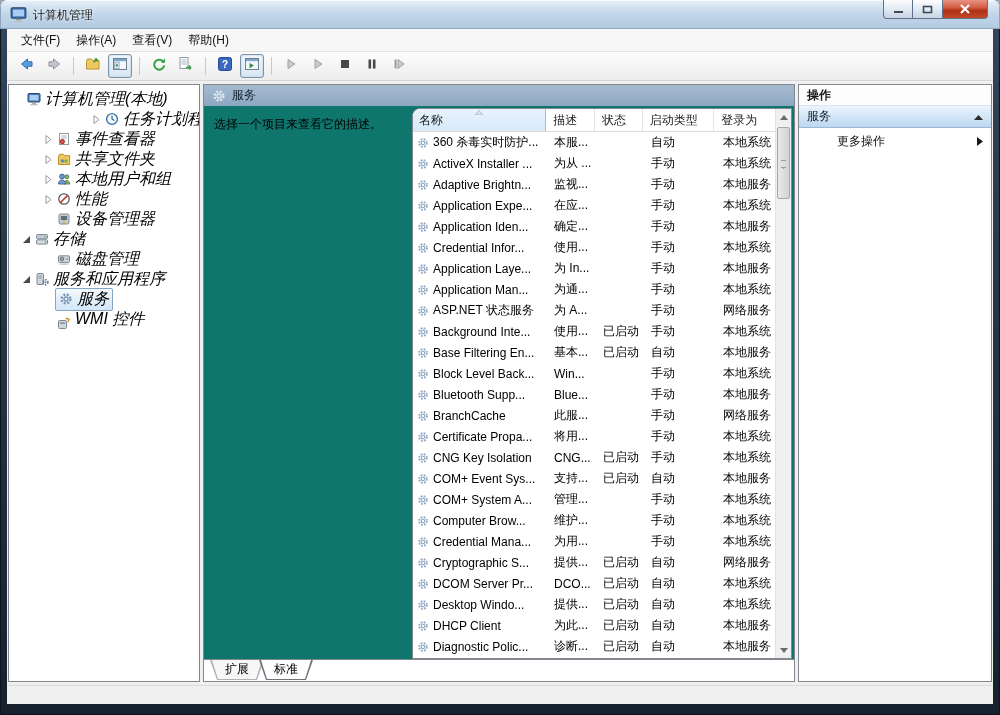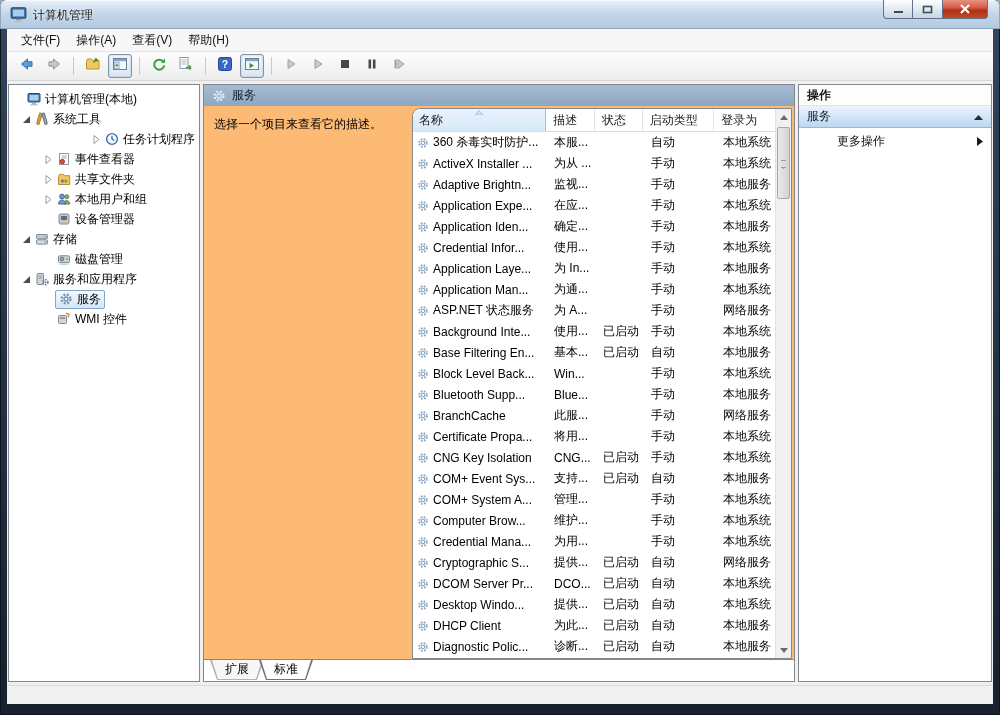--- a/index.html
+++ b/index.html
@@ -21,29 +21,29 @@
   .toolbar{position:absolute;left:0;top:23px;width:100%;height:29px;background:linear-gradient(#fdfdfd,#ededed);border-bottom:1px solid #d7d7d7;display:flex;align-items:center;padding-left:8px;gap:3px;}
   .tool-btn{width:24px;height:24px;display:flex;align-items:center;justify-content:center;border:1px solid transparent;border-radius:3px;}
   .tool-btn.pressed{border-color:#7d93a8;background:linear-gradient(#f2f8fd,#d8e6f2);box-shadow:inset 0 0 2px #aebfd0;}
   .tool-sep{width:1px;height:18px;background:#c9c9c9;margin:0 4px;}
   
   .pane{position:absolute;top:55px;height:598px;background:#fff;border:1px solid #828790;}
   #tree-pane{left:1px;width:192px;overflow:hidden;}
   #center-pane{left:196px;width:592px;}
   #action-pane{left:791px;width:194px;}
   
-  .tree-row{display:flex;align-items:center;height:20px;font-size:12px;color:#000;white-space:nowrap;}
+  .tree-row{display:flex;align-items:center;height:20px;font-size:16px;color:#000;white-space:nowrap;font-style:italic;}
   .tree-exp{width:14px;display:flex;justify-content:center;flex:none;}
   .tree-ico{width:17px;display:flex;justify-content:center;flex:none;margin-right:3px;}
   .tree-sel{display:flex;align-items:center;background:linear-gradient(#f4f9fd,#d3e6f8);border:1px solid #84a7c7;border-radius:2px;padding:0 3px 0 0;}
   .tree-sel .tree-ico{margin-left:1px;}
   #tree-list{padding-top:4px;}
   
   .center-header{position:absolute;left:0;top:0;width:100%;height:21px;background:linear-gradient(#a6bbd0,#8da7c1);display:flex;align-items:center;padding-left:8px;gap:6px;font-size:12px;color:#101c29;}
-  .center-body{position:absolute;left:0;top:21px;right:0;bottom:0;background:#fdba74;text-decoration:underline;}
+  .center-body{position:absolute;left:0;top:21px;right:0;bottom:0;background:#0f766e;text-decoration:underline;}
   .hint{position:absolute;left:10px;top:10px;font-size:12px;color:#000;}
   .list-panel{position:absolute;left:208px;top:2px;right:2px;bottom:22px;border:1px solid #828790;border-radius:8px 0 0 0;background:#fff;overflow:hidden;}
   .lp-header{display:flex;height:23px;border-bottom:1px solid #dcdcdc;margin-right:16px;font-size:12px;color:#1a1a1a;align-items:center;}
   .lp-header .hc{height:100%;display:flex;align-items:center;padding-left:7px;border-right:1px solid #e4e4e4;position:relative;}
   .hc.c-name{background:linear-gradient(#e9f3fc,#d6e9f9);border-right:1px solid #9dc0de;padding-left:6px;}
   .sortglyph{position:absolute;top:1px;left:50%;margin-left:-5px;}
   .c-name{width:134px;}.c-desc{width:49px;}.c-status{width:48px;}.c-startup{width:72px;}.c-logon{width:61px;border-right:none!important;}
   .rows{position:absolute;left:0;top:23px;right:16px;bottom:0;overflow:hidden;}
   .svc-row{display:flex;height:21px;align-items:center;font-size:12px;color:#000;}
   .svc-row .cell{padding-left:7px;white-space:nowrap;overflow:hidden;flex:none;}
@@ -209,156 +209,156 @@
                 <svg width="14" height="14" viewBox="0 0 14 14">
                   <rect x="1" y="1.5" width="12" height="8.5" rx="1" fill="#4a7ab5" stroke="#274a73"></rect>
                   <rect x="2.5" y="3" width="9" height="5.5" fill="#a8cdf0"></rect>
                   <rect x="5" y="10.5" width="4" height="1.2" fill="#8e959c"></rect>
                   <rect x="3.5" y="12" width="7" height="1.4" fill="#b9bfc6"></rect>
                 </svg>
               </span>
               <span>计算机管理(本地)</span>
             </span>
           </div>
+          <div class="tree-row" style="padding-left: 32px; margin-left: 48px;">
+            <span class="tree-exp">
+              <svg width="9" height="11" viewBox="0 0 9 11">
+                <path d="M2 1.5v8l5-4z" fill="#fff" stroke="#9a9a9a"></path>
+              </svg>
+            </span>
+            <span style="display: flex; align-items: center;">
+              <span class="tree-ico">
+                <svg width="14" height="14" viewBox="0 0 14 14">
+                  <circle cx="7" cy="7" r="5.4" fill="#f4fbff" stroke="#3a72ad" stroke-width="1.4"></circle>
+                  <path d="M7 3.8V7l2.3 1.5" stroke="#2d5f94" stroke-width="1.2" fill="none"></path>
+                </svg>
+              </span>
+              <span>任务计划程序</span>
+            </span>
+          </div>
+          <div class="tree-row" style="padding-left: 32px;">
+            <span class="tree-exp">
+              <svg width="9" height="11" viewBox="0 0 9 11">
+                <path d="M2 1.5v8l5-4z" fill="#fff" stroke="#9a9a9a"></path>
+              </svg>
+            </span>
+            <span style="display: flex; align-items: center;">
+              <span class="tree-ico">
+                <svg width="14" height="14" viewBox="0 0 14 14">
+                  <rect x="2.5" y="1.5" width="9" height="11" fill="#fdfdfd" stroke="#8d9aa7"></rect>
+                  <line x1="4.5" y1="4" x2="9.5" y2="4" stroke="#9db0c2"></line>
+                  <line x1="4.5" y1="6" x2="9.5" y2="6" stroke="#9db0c2"></line>
+                  <circle cx="5.3" cy="9.6" r="2.2" fill="#d94f43" stroke="#a03128"></circle>
+                </svg>
+              </span>
+              <span>事件查看器</span>
+            </span>
+          </div>
+          <div class="tree-row" style="padding-left: 32px;">
+            <span class="tree-exp">
+              <svg width="9" height="11" viewBox="0 0 9 11">
+                <path d="M2 1.5v8l5-4z" fill="#fff" stroke="#9a9a9a"></path>
+              </svg>
+            </span>
+            <span style="display: flex; align-items: center;">
+              <span class="tree-ico">
+                <svg width="14" height="14" viewBox="0 0 14 14">
+                  <path d="M1.5 4.5l1-2.2h4l1 1.4h5.2v8.8H1.5z" fill="#f0c75e" stroke="#b98f2f"></path>
+                  <circle cx="5.4" cy="9" r="1.7" fill="#5b87c5"></circle>
+                  <circle cx="8.9" cy="9" r="1.7" fill="#74a95c"></circle>
+                </svg>
+              </span>
+              <span>共享文件夹</span>
+            </span>
+          </div>
+          <div class="tree-row" style="padding-left: 32px;">
+            <span class="tree-exp">
+              <svg width="9" height="11" viewBox="0 0 9 11">
+                <path d="M2 1.5v8l5-4z" fill="#fff" stroke="#9a9a9a"></path>
+              </svg>
+            </span>
+            <span style="display: flex; align-items: center;">
+              <span class="tree-ico">
+                <svg width="14" height="14" viewBox="0 0 14 14">
+                  <circle cx="9.8" cy="4.8" r="2" fill="#87b06a" stroke="#5d8245"></circle>
+                  <path d="M6.8 12c.2-2.3 1.5-3.4 3-3.4 1.6 0 2.8 1.2 3 3.4z" fill="#87b06a" stroke="#5d8245"></path>
+                  <circle cx="5" cy="4.5" r="2.4" fill="#6f99cc" stroke="#46689a"></circle>
+                  <path d="M1.5 12c0-2.6 1.6-4 3.5-4s3.5 1.4 3.5 4z" fill="#6f99cc" stroke="#46689a"></path>
+                </svg>
+              </span>
+              <span>本地用户和组</span>
+            </span>
+          </div>
+          <div class="tree-row" style="padding-left: 32px;">
+            <span class="tree-exp">
+              <svg width="9" height="11" viewBox="0 0 9 11">
+                <path d="M2 1.5v8l5-4z" fill="#fff" stroke="#9a9a9a"></path>
+              </svg>
+            </span>
+            <span style="display: flex; align-items: center;">
+              <span class="tree-ico">
+                <svg width="14" height="14" viewBox="0 0 14 14">
+                  <circle cx="7" cy="7" r="5.2" fill="#fff" stroke="#5a5a5a" stroke-width="1.3"></circle>
+                  <line x1="3.5" y1="10.5" x2="10.5" y2="3.5" stroke="#c0392b" stroke-width="1.7"></line>
+                </svg>
+              </span>
+              <span>性能</span>
+            </span>
+          </div>
+          <div class="tree-row" style="padding-left: 32px;">
+            <span class="tree-exp"></span>
+            <span style="display: flex; align-items: center;">
+              <span class="tree-ico">
+                <svg width="14" height="14" viewBox="0 0 14 14">
+                  <rect x="2" y="2" width="10" height="10" rx="1.5" fill="#c3cad2" stroke="#7e8994"></rect>
+                  <rect x="4" y="4" width="6" height="4" fill="#5b6b7a"></rect>
+                  <circle cx="7" cy="10" r="1.2" fill="#e0b63f"></circle>
+                </svg>
+              </span>
+              <span>设备管理器</span>
+            </span>
+          </div>
           <div class="tree-row" style="padding-left: 10px;">
             <span class="tree-exp">
               <svg width="10" height="10" viewBox="0 0 10 10">
                 <path d="M9 2v7H2z" fill="#4b4b4b"></path>
               </svg>
             </span>
             <span style="display: flex; align-items: center;">
               <span class="tree-ico">
                 <svg width="14" height="14" viewBox="0 0 14 14">
-                  <rect x="3" y="1" width="2.6" height="11.5" rx="1" fill="#d9a43c" stroke="#a77c24" transform="rotate(16 4.3 7)"></rect>
-                  <rect x="8.4" y="1" width="2.6" height="11.5" rx="1" fill="#96a3b1" stroke="#67747f" transform="rotate(-16 9.7 7)"></rect>
-                </svg>
-              </span>
-              <span>系统工具</span>
-            </span>
-          </div>
-          <div class="tree-row" style="padding-left: 32px; margin-left: 48px;">
-            <span class="tree-exp">
-              <svg width="9" height="11" viewBox="0 0 9 11">
-                <path d="M2 1.5v8l5-4z" fill="#fff" stroke="#9a9a9a"></path>
-              </svg>
-            </span>
-            <span style="display: flex; align-items: center;">
-              <span class="tree-ico">
-                <svg width="14" height="14" viewBox="0 0 14 14">
-                  <circle cx="7" cy="7" r="5.4" fill="#f4fbff" stroke="#3a72ad" stroke-width="1.4"></circle>
-                  <path d="M7 3.8V7l2.3 1.5" stroke="#2d5f94" stroke-width="1.2" fill="none"></path>
-                </svg>
-              </span>
-              <span>任务计划程序</span>
-            </span>
-          </div>
-          <div class="tree-row" style="padding-left: 32px;">
-            <span class="tree-exp">
-              <svg width="9" height="11" viewBox="0 0 9 11">
-                <path d="M2 1.5v8l5-4z" fill="#fff" stroke="#9a9a9a"></path>
-              </svg>
-            </span>
-            <span style="display: flex; align-items: center;">
-              <span class="tree-ico">
-                <svg width="14" height="14" viewBox="0 0 14 14">
-                  <rect x="2.5" y="1.5" width="9" height="11" fill="#fdfdfd" stroke="#8d9aa7"></rect>
-                  <line x1="4.5" y1="4" x2="9.5" y2="4" stroke="#9db0c2"></line>
-                  <line x1="4.5" y1="6" x2="9.5" y2="6" stroke="#9db0c2"></line>
-                  <circle cx="5.3" cy="9.6" r="2.2" fill="#d94f43" stroke="#a03128"></circle>
-                </svg>
-              </span>
-              <span>事件查看器</span>
-            </span>
-          </div>
-          <div class="tree-row" style="padding-left: 32px;">
-            <span class="tree-exp">
-              <svg width="9" height="11" viewBox="0 0 9 11">
-                <path d="M2 1.5v8l5-4z" fill="#fff" stroke="#9a9a9a"></path>
-              </svg>
-            </span>
-            <span style="display: flex; align-items: center;">
-              <span class="tree-ico">
-                <svg width="14" height="14" viewBox="0 0 14 14">
-                  <path d="M1.5 4.5l1-2.2h4l1 1.4h5.2v8.8H1.5z" fill="#f0c75e" stroke="#b98f2f"></path>
-                  <circle cx="5.4" cy="9" r="1.7" fill="#5b87c5"></circle>
-                  <circle cx="8.9" cy="9" r="1.7" fill="#74a95c"></circle>
-                </svg>
-              </span>
-              <span>共享文件夹</span>
-            </span>
-          </div>
-          <div class="tree-row" style="padding-left: 32px;">
-            <span class="tree-exp">
-              <svg width="9" height="11" viewBox="0 0 9 11">
-                <path d="M2 1.5v8l5-4z" fill="#fff" stroke="#9a9a9a"></path>
-              </svg>
-            </span>
-            <span style="display: flex; align-items: center;">
-              <span class="tree-ico">
-                <svg width="14" height="14" viewBox="0 0 14 14">
-                  <circle cx="9.8" cy="4.8" r="2" fill="#87b06a" stroke="#5d8245"></circle>
-                  <path d="M6.8 12c.2-2.3 1.5-3.4 3-3.4 1.6 0 2.8 1.2 3 3.4z" fill="#87b06a" stroke="#5d8245"></path>
-                  <circle cx="5" cy="4.5" r="2.4" fill="#6f99cc" stroke="#46689a"></circle>
-                  <path d="M1.5 12c0-2.6 1.6-4 3.5-4s3.5 1.4 3.5 4z" fill="#6f99cc" stroke="#46689a"></path>
-                </svg>
-              </span>
-              <span>本地用户和组</span>
+                  <rect x="1.5" y="2.5" width="11" height="4.3" rx="1" fill="#c3cad2" stroke="#7e8994"></rect>
+                  <rect x="1.5" y="7.8" width="11" height="4.3" rx="1" fill="#d5dbe1" stroke="#7e8994"></rect>
+                  <circle cx="10.5" cy="4.6" r=".9" fill="#6fae4e"></circle>
+                  <circle cx="10.5" cy="9.9" r=".9" fill="#6fae4e"></circle>
+                </svg>
+              </span>
+              <span>存储</span>
             </span>
           </div>
           <div class="tree-row" style="padding-left: 32px;">
             <span class="tree-exp"></span>
             <span style="display: flex; align-items: center;">
               <span class="tree-ico">
                 <svg width="14" height="14" viewBox="0 0 14 14">
-                  <rect x="2" y="2" width="10" height="10" rx="1.5" fill="#c3cad2" stroke="#7e8994"></rect>
-                  <rect x="4" y="4" width="6" height="4" fill="#5b6b7a"></rect>
-                  <circle cx="7" cy="10" r="1.2" fill="#e0b63f"></circle>
-                </svg>
-              </span>
-              <span>设备管理器</span>
+                  <rect x="1.5" y="3.8" width="11" height="6.6" rx="1" fill="#cdd4da" stroke="#7e8994"></rect>
+                  <circle cx="5" cy="7" r="1.8" fill="#9aa5af" stroke="#6c7680"></circle>
+                  <circle cx="10.2" cy="7" r=".9" fill="#6fae4e"></circle>
+                  <rect x="2.5" y="11.5" width="9" height="1.2" fill="#b9bfc6"></rect>
+                </svg>
+              </span>
+              <span>磁盘管理</span>
             </span>
           </div>
           <div class="tree-row" style="padding-left: 10px;">
             <span class="tree-exp">
               <svg width="10" height="10" viewBox="0 0 10 10">
                 <path d="M9 2v7H2z" fill="#4b4b4b"></path>
               </svg>
             </span>
-            <span style="display: flex; align-items: center;">
-              <span class="tree-ico">
-                <svg width="14" height="14" viewBox="0 0 14 14">
-                  <rect x="1.5" y="2.5" width="11" height="4.3" rx="1" fill="#c3cad2" stroke="#7e8994"></rect>
-                  <rect x="1.5" y="7.8" width="11" height="4.3" rx="1" fill="#d5dbe1" stroke="#7e8994"></rect>
-                  <circle cx="10.5" cy="4.6" r=".9" fill="#6fae4e"></circle>
-                  <circle cx="10.5" cy="9.9" r=".9" fill="#6fae4e"></circle>
-                </svg>
-              </span>
-              <span>存储</span>
-            </span>
-          </div>
-          <div class="tree-row" style="padding-left: 32px;">
-            <span class="tree-exp"></span>
-            <span style="display: flex; align-items: center;">
-              <span class="tree-ico">
-                <svg width="14" height="14" viewBox="0 0 14 14">
-                  <rect x="1.5" y="3.8" width="11" height="6.6" rx="1" fill="#cdd4da" stroke="#7e8994"></rect>
-                  <circle cx="5" cy="7" r="1.8" fill="#9aa5af" stroke="#6c7680"></circle>
-                  <circle cx="10.2" cy="7" r=".9" fill="#6fae4e"></circle>
-                  <rect x="2.5" y="11.5" width="9" height="1.2" fill="#b9bfc6"></rect>
-                </svg>
-              </span>
-              <span>磁盘管理</span>
-            </span>
-          </div>
-          <div class="tree-row" style="padding-left: 10px;">
-            <span class="tree-exp">
-              <svg width="10" height="10" viewBox="0 0 10 10">
-                <path d="M9 2v7H2z" fill="#4b4b4b"></path>
-              </svg>
-            </span>
             <span style="display: flex; align-items: center; text-align: center;">
               <span class="tree-ico">
                 <svg width="14" height="14" viewBox="0 0 14 14">
                   <rect x="2" y="1.5" width="6.5" height="11" rx="1" fill="#cfd6dd" stroke="#7e8994"></rect>
                   <line x1="3.5" y1="4" x2="7" y2="4" stroke="#8b97a3"></line>
                   <line x1="3.5" y1="6" x2="7" y2="6" stroke="#8b97a3"></line>
                   <circle cx="10.4" cy="10.2" r="2.5" fill="none" stroke="#5f7e9c" stroke-width="1.6" stroke-dasharray="1.6 1.2"></circle>
                   <circle cx="10.4" cy="10.2" r="1" fill="#5f7e9c"></circle>
                 </svg>
               </span>
@@ -372,21 +372,21 @@
                 <svg width="14" height="14" viewBox="0 0 14 14">
                   <circle cx="7" cy="7" r="4.4" fill="none" stroke="#7795b1" stroke-width="2.3" stroke-dasharray="2 1.5"></circle>
                   <circle cx="7" cy="7" r="2" fill="none" stroke="#7795b1" stroke-width="1.3"></circle>
                 </svg>
               </span>
               <span>服务</span>
             </span>
           </div>
           <div class="tree-row" style="padding-left: 32px;">
             <span class="tree-exp"></span>
-            <span style="display: flex; align-items: flex-start;">
+            <span style="display: flex; align-items: flex-end;">
               <span class="tree-ico">
                 <svg width="14" height="14" viewBox="0 0 14 14">
                   <rect x="1.5" y="4.5" width="8" height="8" rx="1" fill="#cfd6dd" stroke="#7e8994"></rect>
                   <rect x="3" y="6.2" width="5" height="1.8" fill="#8b97a3"></rect>
                   <path d="M8.8 2.2l3.2 1-1 3" fill="none" stroke="#d98f2e" stroke-width="1.5"></path>
                 </svg>
               </span>
               <span>WMI 控件</span>
             </span>
           </div>

